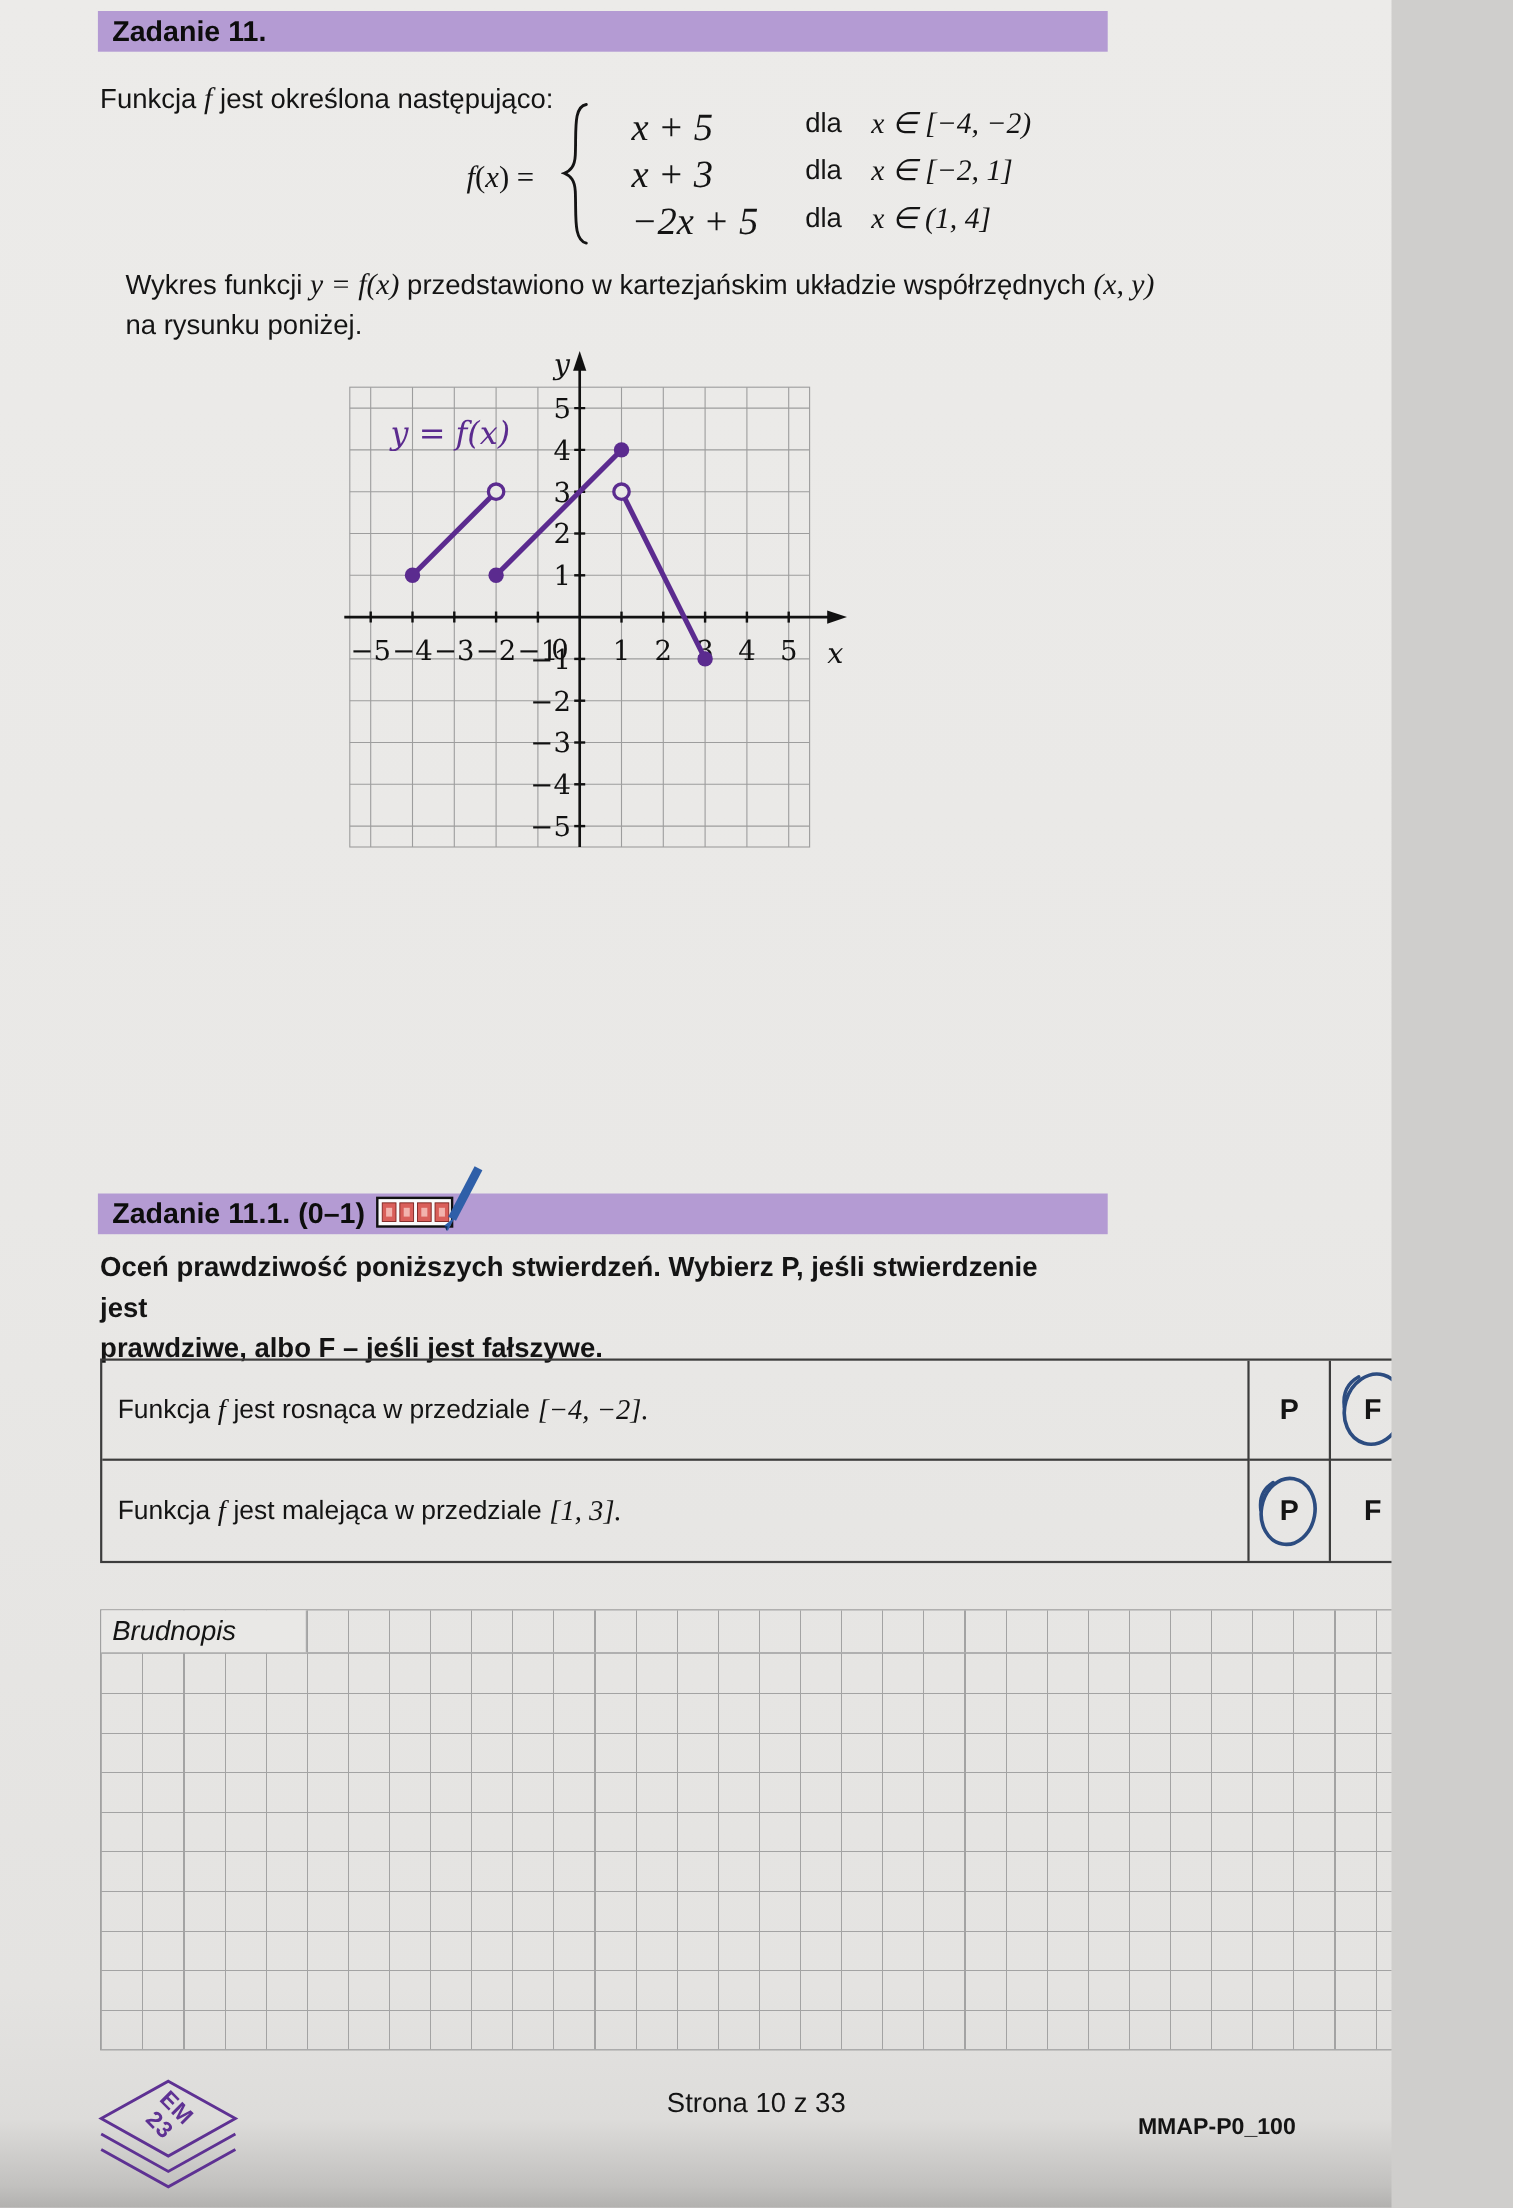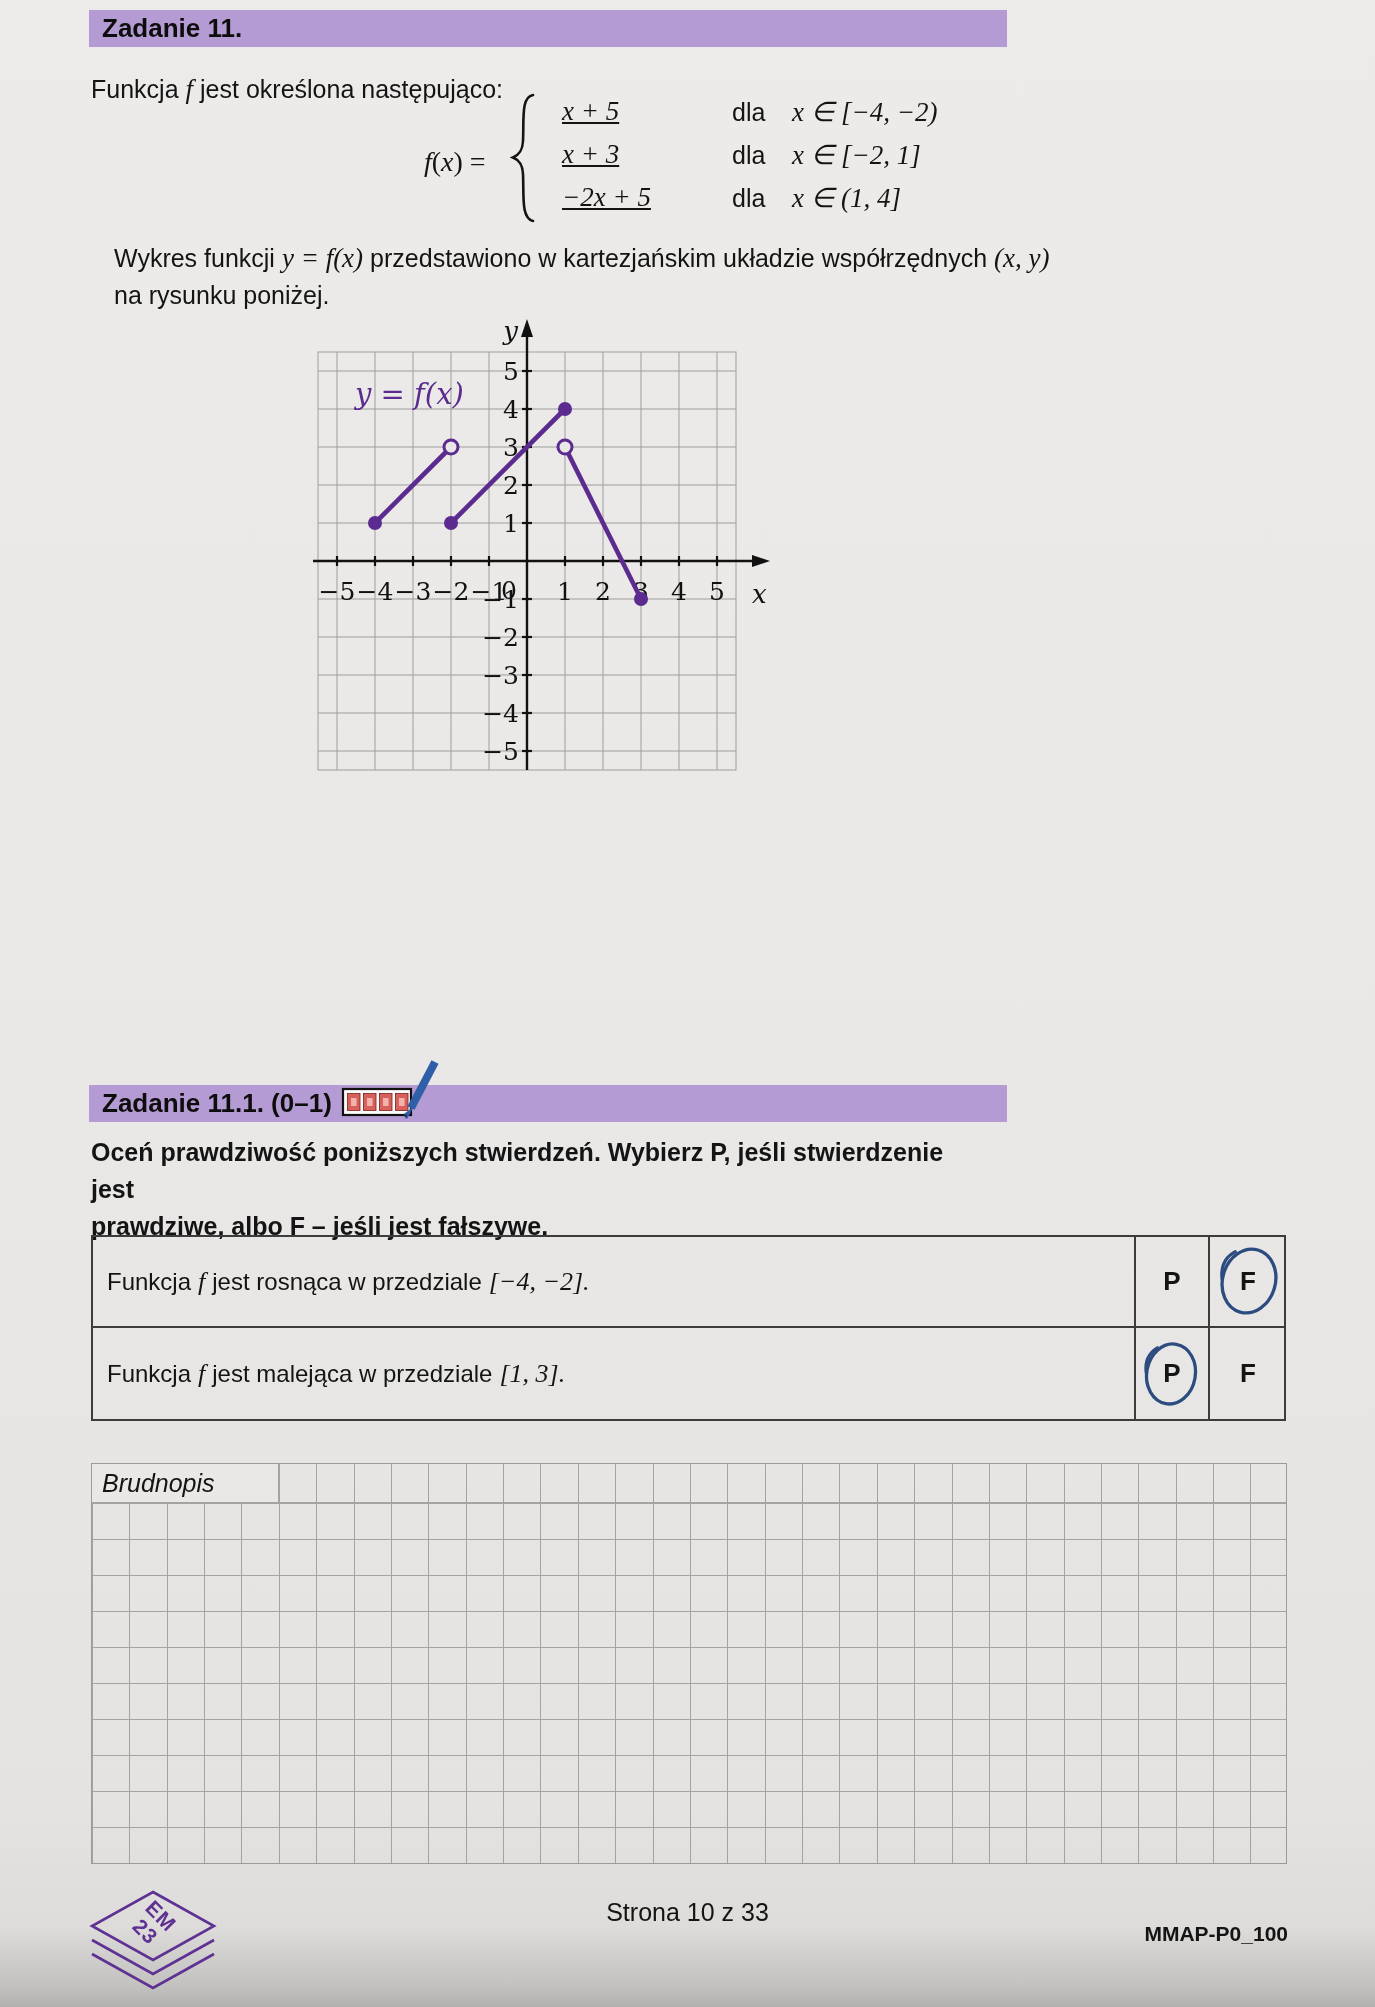--- a/index.html
+++ b/index.html
@@ -1,29 +1,29 @@
 <!DOCTYPE html>
 <html lang="pl"><head>
 <meta charset="utf-8">
 <style>
   html,body{margin:0;padding:0;background:#cfcecc;}
-  #page{position:relative;width:1375px;height:2007px;overflow:hidden;color:#141414;
+  #page{position:relative;width:1265px;height:2007px;overflow:hidden;color:#141414;
         font-family:"Liberation Sans",sans-serif;
         background:linear-gradient(180deg,#ecebe9 0%,#e9e8e6 55%,#e4e3e1 90%,#dddcda 96%,#c2c1bf 99%,#b2b1af 100%);}
   .bar{position:absolute;height:37px;background:#b49bd3;display:flex;align-items:center;
        padding-left:13px;box-sizing:border-box;font-weight:bold;font-size:26px;color:#0d0d0d;}
   .sans{font-family:"Liberation Sans",sans-serif;}
   .math{font-family:"Liberation Serif",serif;font-style:italic;}
   .para{position:absolute;font-size:25px;line-height:37px;}
   .para .math{font-size:27px;margin:0 7px;}
   .bold{font-weight:bold;}
   
   .flhs{position:absolute;left:424px;top:146px;font-size:28px;}
   .frow{position:absolute;left:562px;height:36px;width:520px;}
-  .frow .expr{position:absolute;left:0;font-size:27px;text-decoration:underline;}
+  .frow .expr{position:absolute;left:12px;font-size:35px;}
   .frow .dla{position:absolute;left:170px;top:2px;font-size:25px;}
   .frow .cond{position:absolute;left:230px;font-size:27px;}
   
   #graph-svg{position:absolute;left:305px;top:316px;}
   #graph-svg .tick{font:25px "DejaVu Serif",serif;fill:#111;}
   #graph-svg .axlab{font:italic 26px "DejaVu Serif",serif;fill:#111;}
   #graph-svg .fnlab{font:italic 29px "DejaVu Serif",serif;}
   
   #pf-table{position:absolute;left:91px;top:1235px;width:1195px;border:2px solid #3c3c3c;
             box-sizing:border-box;display:grid;grid-template-columns:1043px 74px 76px;grid-auto-rows:91px;}

